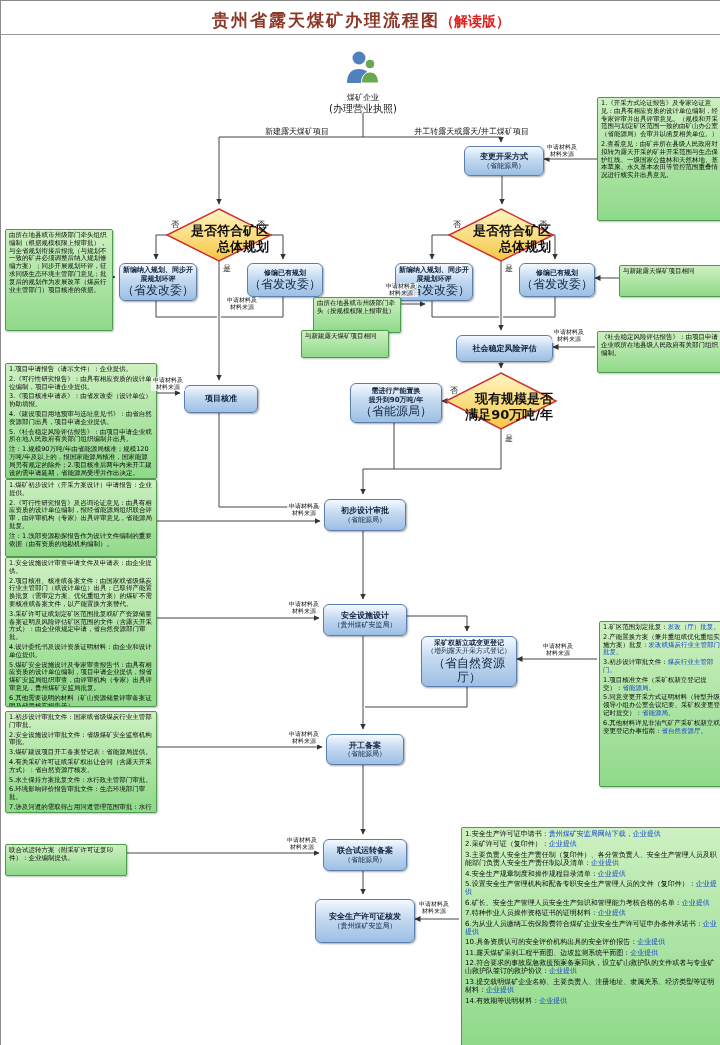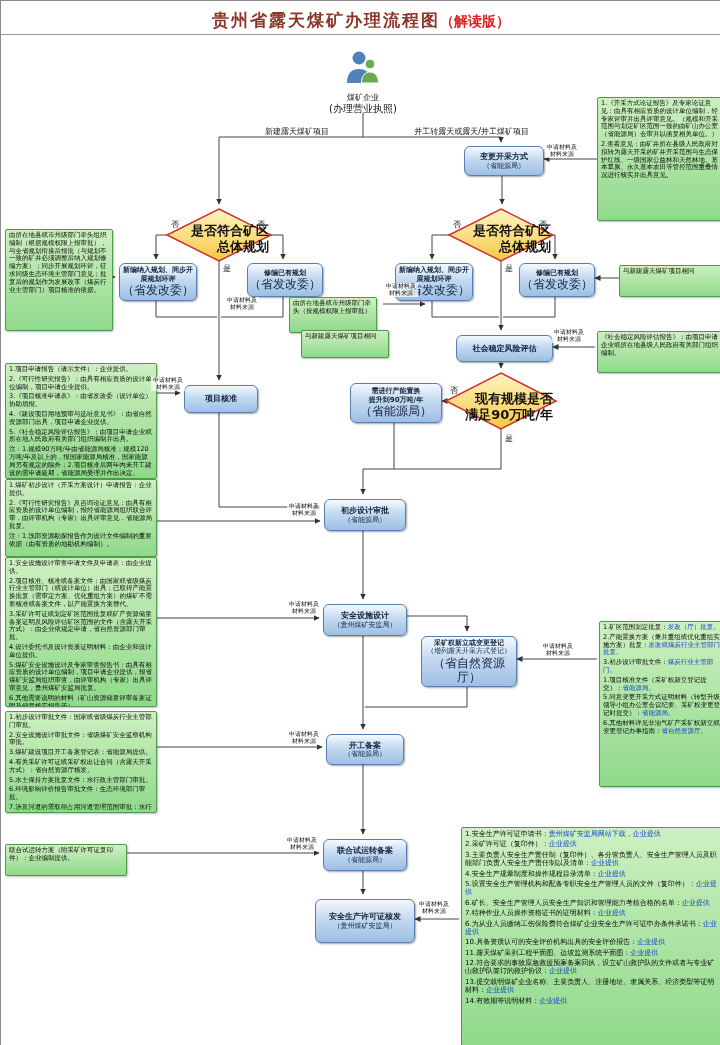--- a/index.html
+++ b/index.html
@@ -192,21 +192,21 @@
     <div class="o">（贵州煤矿安监局）</div>
   </div>
 
   <div class="note" style="left:596px;top:96px;width:120px;height:118px">
       <div class="ln">1.《开采方式论证报告》及专家论证意见：由具有相应资质的设计单位编制，经专家评审并出具评审意见。（规模和开采范围与划定矿区范围一致的由矿山办公室（省能源局）会审并以函复相关单位。）</div>
       <div class="ln">2.查看意见：由矿井所在县级人民政府对拟转为露天开采的矿井开采范围与生态保护红线、一级国家公益林和天然林地、基本草原、永久基本农田等管控范围重叠情况进行核实并出具意见。</div>
     </div>
   <div class="note" style="left:4px;top:228px;width:100px;height:96px">
       <div class="ln">由所在地县或市州级部门牵头组织编制（根据规模权限上报审批），与全省规划衔接后报批（与规划不一致的矿井必须调整后纳入规划修编方案）；同步开展规划环评，征求同级生态环境主管部门意见；批复后的规划作为发展改革（煤炭行业主管部门）项目核准的依据。</div>
     </div>
-  <div class="note" style="left:288px;top:296px;width:80px;height:30px">
+  <div class="note" style="left:312px;top:296px;width:80px;height:30px">
       <div class="ln">由所在地县或市州级部门牵头（按规模权限上报审批）</div>
     </div>
   <div class="note" style="left:300px;top:329px;width:80px;height:22px">
       <div class="ln">与新建露天煤矿项目相同</div>
     </div>
   <div class="note" style="left:618px;top:264px;width:98px;height:26px">
       <div class="ln">与新建露天煤矿项目相同</div>
     </div>
   <div class="note" style="left:596px;top:330px;width:120px;height:36px">
       <div class="ln">《社会稳定风险评估报告》：由项目申请企业或所在地县级人民政府有关部门组织编制。</div>

